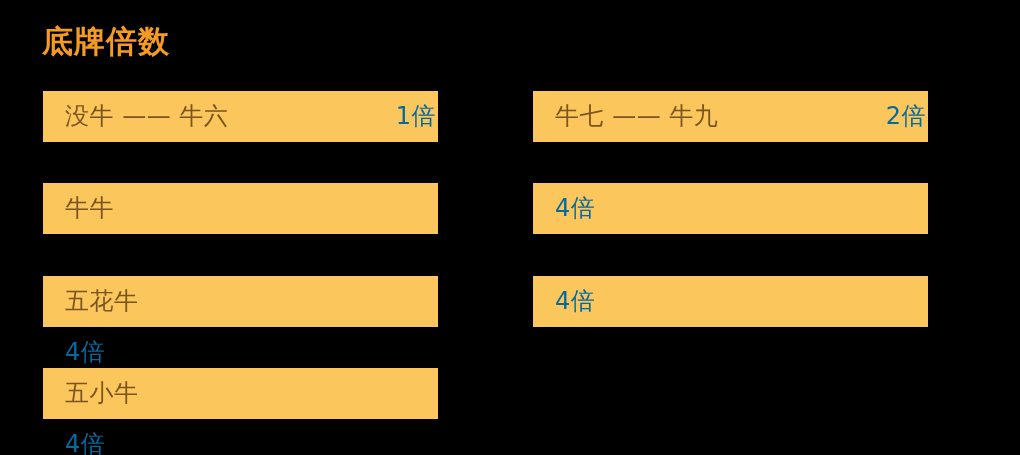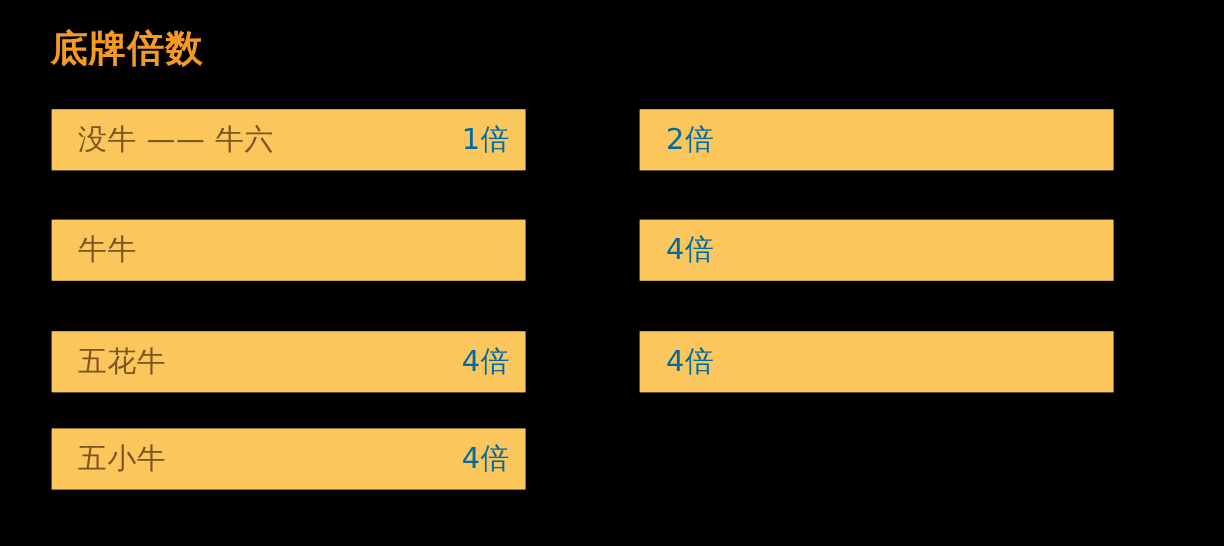--- a/index.html
+++ b/index.html
@@ -43,29 +43,29 @@
   }
   .col-left  { left: 0; }
   .col-right { left: 490px; }
   .mult-row {
     position: absolute;
     left: 0;
     width: 395px;
     height: 51px;
     background: #fbc65c;
     box-sizing: border-box;
-    padding: 0 13px 0 22px;
+    padding: 0 2px 0 22px;
     display: flex;
     align-items: flex-start;
     justify-content: space-between;
   }
   .mult-row.r0 { top: 0px;   }
   .mult-row.r1 { top: 92px;  }
-  .mult-row.r2 { top: 185px; }
-  .mult-row.r3 { top: 266px; }
+  .mult-row.r2 { top: 185px; flex-direction: column; }
+  .mult-row.r3 { top: 277px; flex-direction: column; }
   .row-label {
     font-size: 24px;
     line-height: 51px;
     color: #7a5520;
     white-space: nowrap;
     letter-spacing: 0.5px;
   }
   .row-value {
     font-size: 24px;
     line-height: 51px;
@@ -102,20 +102,21 @@
       <div class="mult-row r3">
         <span class="row-label">五小牛</span>
         <span class="row-value">4倍</span>
       </div>
 
     </div>
 
     <div class="grid-col col-right">
 
       <div class="mult-row r0">
+        <span class="row-label">牛七 —— 牛九</span>
         <span class="row-value">2倍</span>
       </div>
 
       <div class="mult-row r1">
         <span class="row-value">4倍</span>
       </div>
 
       <div class="mult-row r2">
         <span class="row-value">4倍</span>
       </div>

